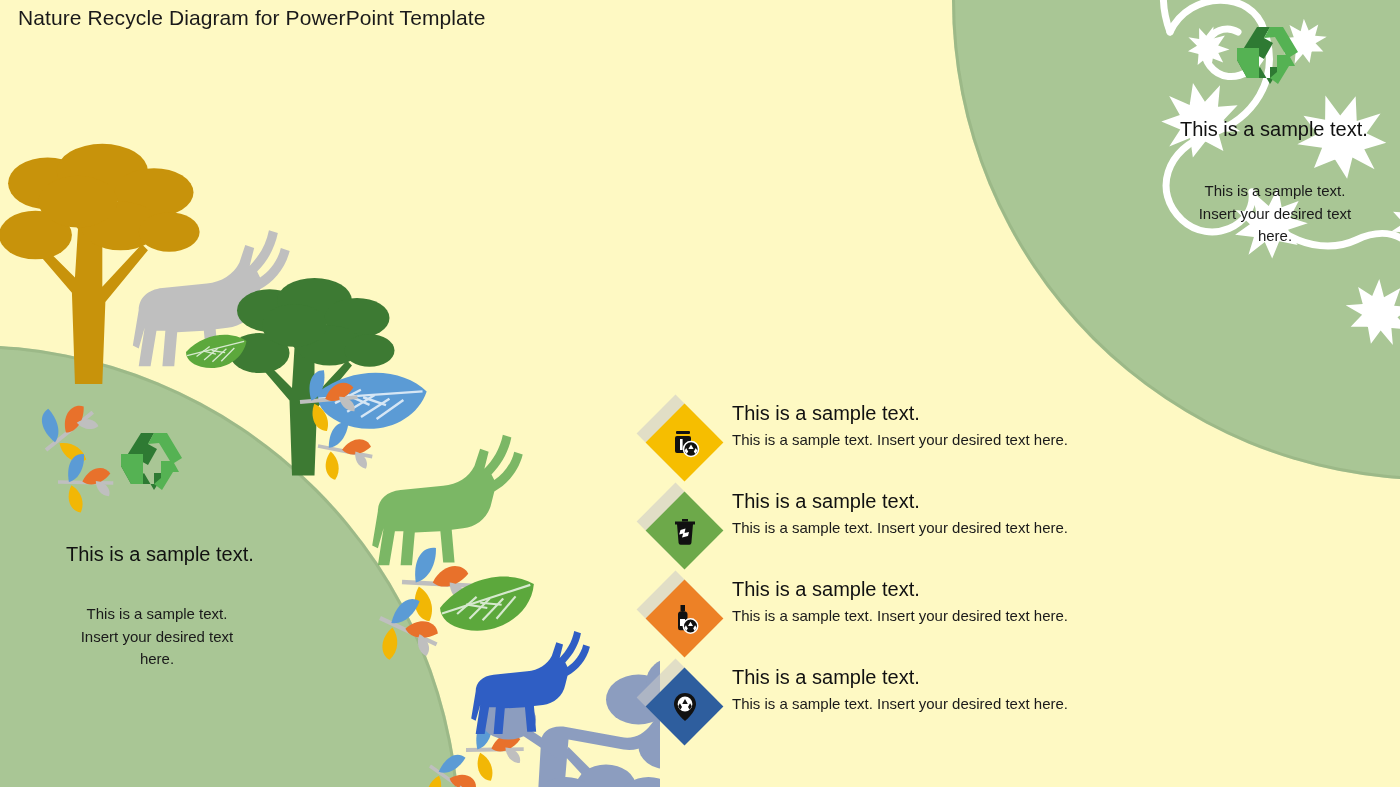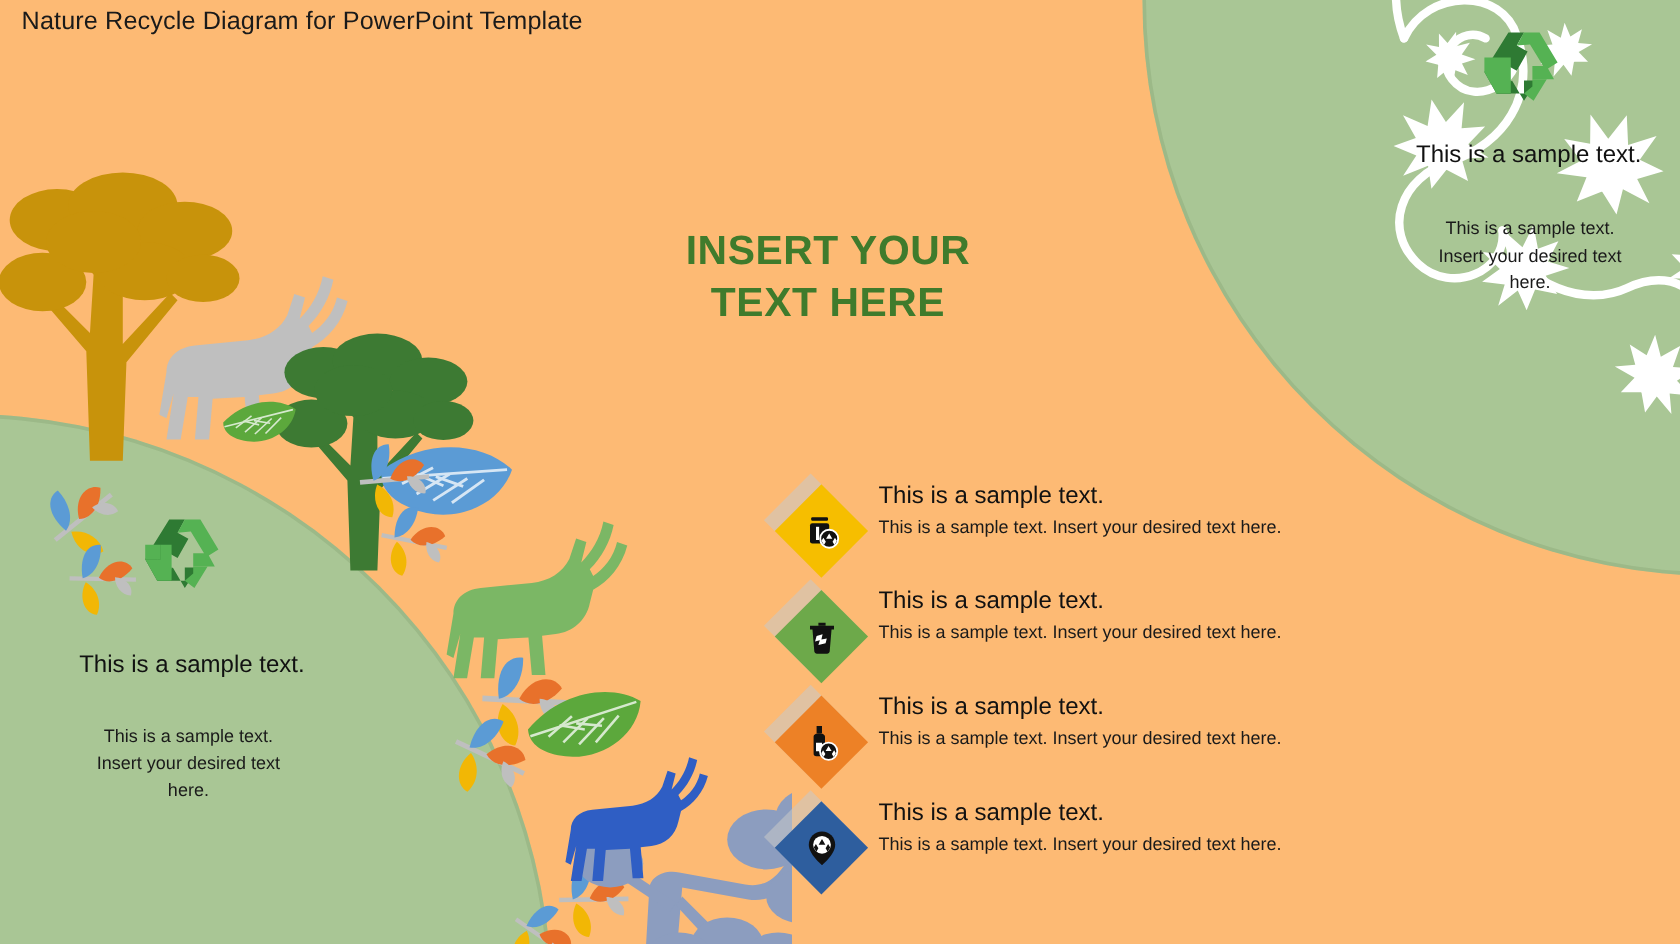--- a/index.html
+++ b/index.html
@@ -9,21 +9,21 @@
     background: #ffffff;
   }
   body {
     font-family: "Liberation Sans", sans-serif;
     -webkit-font-smoothing: antialiased;
   }
   #slide {
     position: relative;
     width: 1400px;
     height: 787px;
-    background: #fdba74;
+    background: #fef9c3;
     overflow: hidden;
   }
 
   
   .slide-title {
     position: absolute;
     left: 18px;
     top: 6px;
     font-size: 21px;
     color: #1a1a1a;
@@ -361,24 +361,20 @@
         <ellipse cx="130" cy="140" rx="22" ry="16"></ellipse>
         <ellipse cx="176" cy="120" rx="20" ry="16"></ellipse>
       </g>
     </g>
 
     <g transform="translate(460,510) scale(1.12)" style="color:#2F5EC4">
       <use href="#deer"></use>
     </g>
   </svg>
 
-  <div class="center-headline">
-    <div>INSERT YOUR</div>
-    <div>TEXT HERE</div>
-  </div>
 
   <div id="bullet-list">
 
     <div class="bullet-row">
       <div class="diamond-wrap">
         <div class="diamond-shadow"></div>
         <div class="diamond" style="background:#F6BE00"></div>
         <div class="diamond-icon">
           <svg width="34" height="34" viewBox="0 0 34 34">
             <rect x="8" y="5" width="14" height="3" rx="1" fill="#111"></rect>

